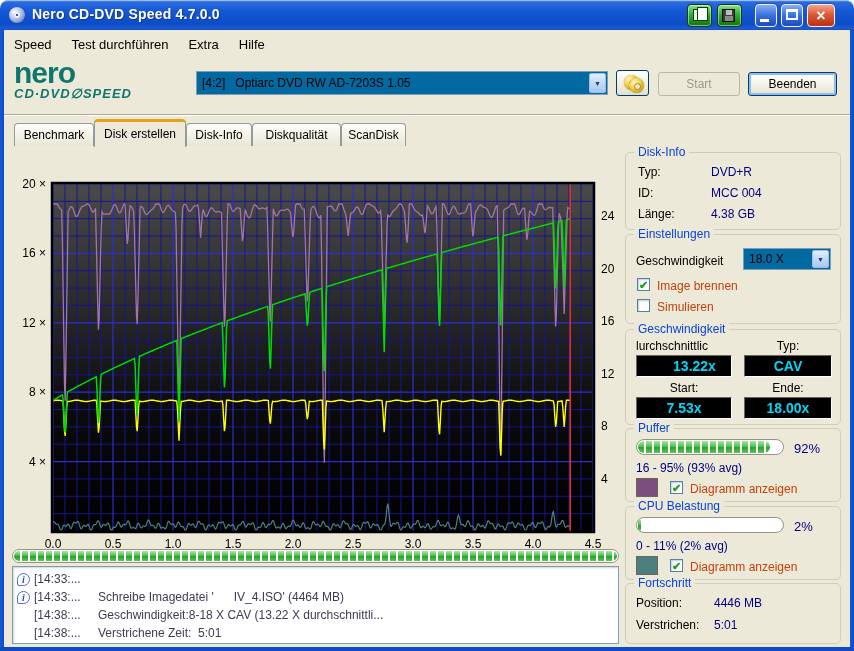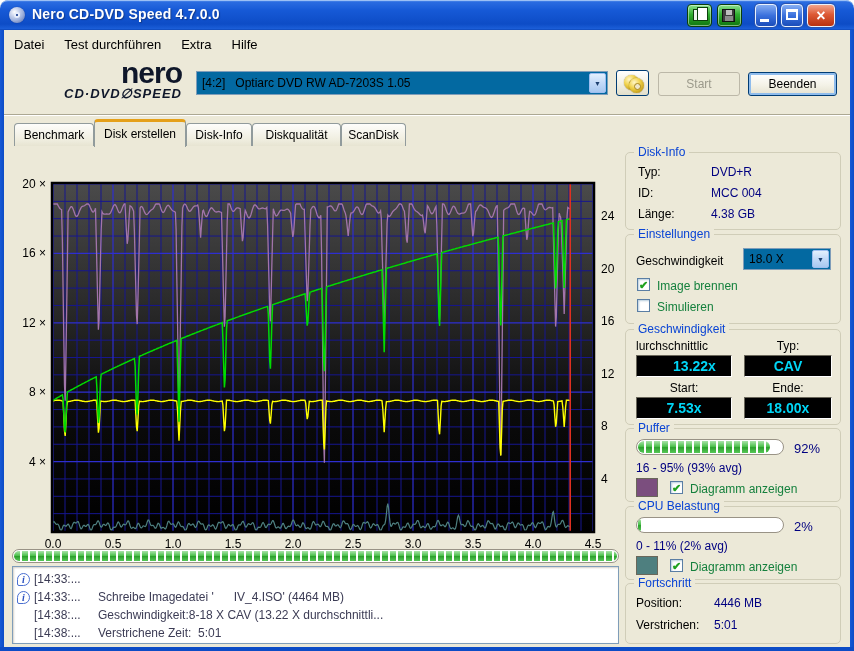--- a/index.html
+++ b/index.html
@@ -32,21 +32,21 @@
   .glyph-floppy:after{content:"";position:absolute;left:2px;bottom:0;width:8px;height:5px;background:#8a8a8a;}
   .glyph-min{position:absolute;left:4px;bottom:4px;width:9px;height:3px;background:#ffffff;}
   .glyph-max{position:absolute;left:4px;top:4px;width:12px;height:11px;border:2px solid #ffffff;border-top-width:3px;}
   .glyph-x{font-size:16px;font-weight:bold;line-height:21px;text-align:center;display:block;}
 
   
   .menubar{position:absolute;left:4px;top:32px;right:4px;height:24px;display:flex;align-items:center;font-size:13px;color:#000;}
   .menu-item{padding:2px 10px;}
   .divider{position:absolute;left:4px;top:114px;right:4px;height:2px;border-top:1px solid #aca893;border-bottom:1px solid #ffffff;}
 
-  .logo{position:absolute;left:14px;top:60px;width:168px;text-align:right;color:#0f172a;}
+  .logo{position:absolute;left:14px;top:60px;width:168px;text-align:left;color:#0f766e;}
   .logo-l1{font-size:30px;font-weight:bold;letter-spacing:-1px;line-height:26px;}
   .logo-l2{font-size:13px;font-weight:bold;font-style:italic;letter-spacing:1px;}
 
   .combo{position:absolute;background:#0369a1;border:1px solid #7F9DB9;display:flex;align-items:center;}
   .combo-text{flex:1;font-size:12px;padding:0 5px;white-space:pre;overflow:hidden;color:#000;}
   .combo-btn{width:17px;align-self:stretch;margin:1px;border-radius:2px;border:1px solid #9ebef0;
     background:linear-gradient(180deg,#e3f0fd 0%,#c5dbf8 45%,#a8c8f0 100%);
     color:#1c3f70;font-size:7px;display:flex;align-items:center;justify-content:center;}
   .drive-combo{left:196px;top:71px;width:412px;height:24px;}
   .speed-combo{left:743px;top:248px;width:88px;height:22px;}
@@ -78,21 +78,21 @@
   
   .group{position:absolute;left:625px;width:216px;border:1px solid #D0CDB8;border-radius:5px;}
   .group-title{position:absolute;left:8px;top:-8px;background:#ECE9D8;padding:0 4px;font-size:12px;color:#0a44d4;}
   .lbl{position:absolute;font-size:12px;color:#000;}
   .val{position:absolute;font-size:12px;color:#000080;}
   .lcd{position:absolute;height:22px;background:#000;color:#00D6F6;font-size:14px;font-weight:bold;
     text-align:center;line-height:20px;border:1px solid;border-color:#6a675a #ffffff #ffffff #6a675a;}
 
   .checkbox{position:absolute;width:13px;height:13px;background:#fff;border:1px solid #5a7ea4;
     box-shadow:inset 1px 1px 2px #b9cede;font-size:11px;line-height:12px;text-align:center;color:#1fa11f;font-weight:bold;}
-  .cb-label{position:absolute;font-size:12px;color:#15803d;}
+  .cb-label{position:absolute;font-size:12px;color:#c2410c;}
 
   .pbar{position:absolute;height:16px;background:#fff;border:1px solid #999386;border-radius:8px;padding:1px;overflow:hidden;}
   .pfill{height:100%;border-radius:6px;
     background-image:repeating-linear-gradient(90deg,rgba(0,0,0,0) 0 6px,#ffffff 6px 8px),
       linear-gradient(180deg,#aae3aa 0%,#4fc24f 45%,#2da02d 55%,#57c857 100%);}
   .swatch{position:absolute;width:22px;height:19px;border:1px solid #6a675a;}
 
   
   .big-pbar{position:absolute;left:12px;top:549px;width:607px;height:14px;background:#fff;
     border:1px solid #999386;border-radius:7px;padding:1px;overflow:hidden;}
@@ -131,21 +131,21 @@
       </div>
     <div class="tb-btn tb-blue" style="left:781px;width:22px;">
         <span class="glyph-max"></span>
       </div>
     <div class="tb-btn tb-red" style="left:807px;width:28px;">
         <span class="glyph-x">×</span>
       </div>
   </div>
 
   <div class="menubar">
-    <span class="menu-item">Datei</span>
+    <span class="menu-item">Speed</span>
     <span class="menu-item">Test durchführen</span>
     <span class="menu-item">Extra</span>
     <span class="menu-item">Hilfe</span>
   </div>
 
   <div class="logo">
     <div class="logo-l1">nero</div>
     <div class="logo-l2">CD·DVD∅SPEED</div>
   </div>
   <div class="combo drive-combo">

